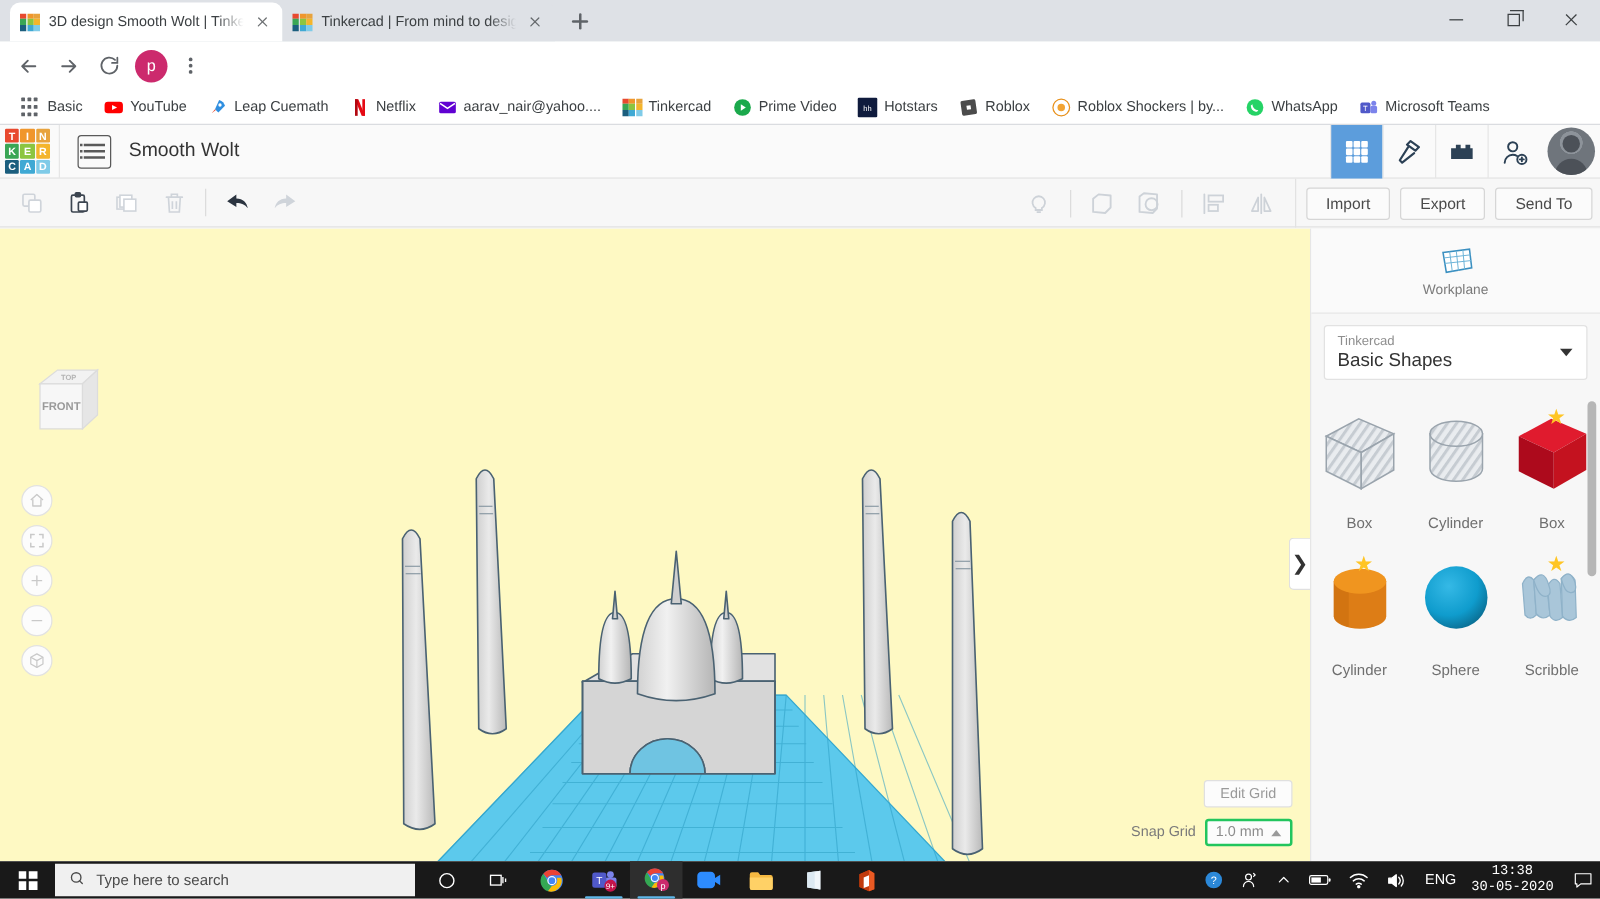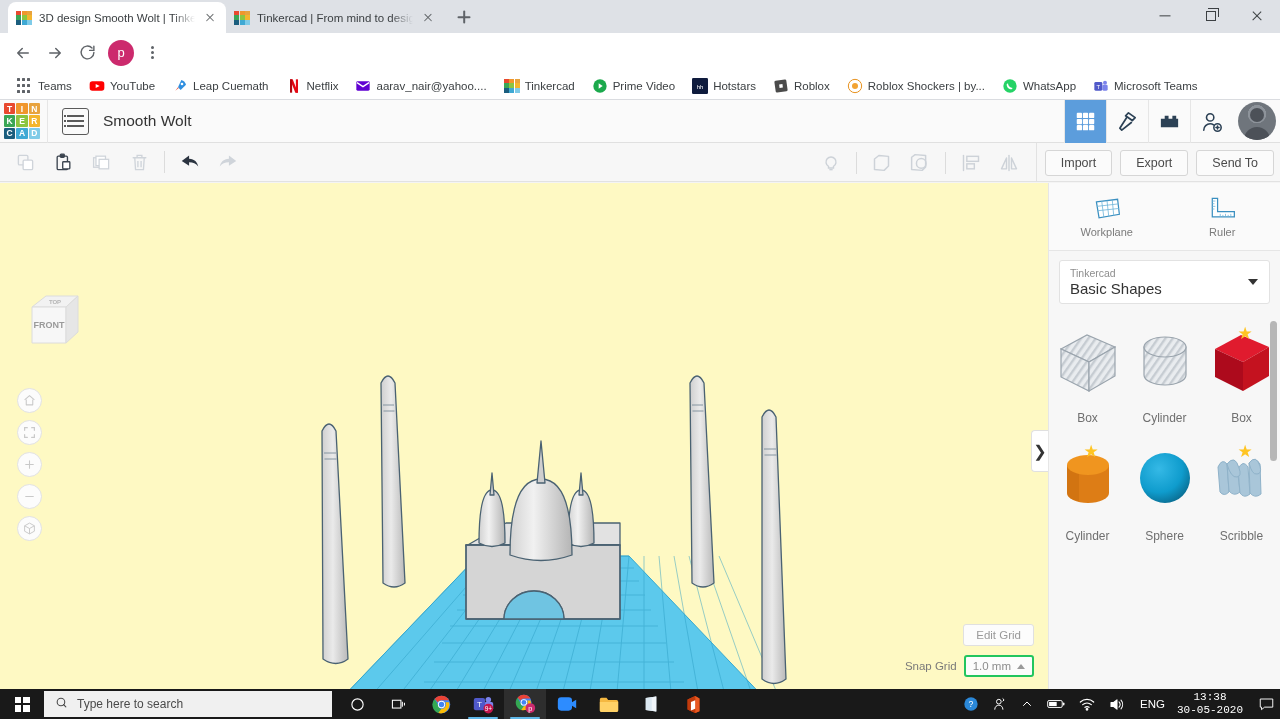--- a/index.html
+++ b/index.html
@@ -330,21 +330,21 @@
         <i></i>
           <i></i>
           <i></i>
           <i></i>
           <i></i>
           <i></i>
           <i></i>
           <i></i>
           <i></i>
       </span>
-      <span>Teams</span>
+      <span>Basic</span>
     </div>
 
     <div class="bm">
       <span class="bm-ic">
         <svg width="16" height="16" viewBox="0 0 24 24">
             <rect x="1" y="5" width="22" height="14" rx="4" fill="#f00"></rect>
           <path d="M10 9l6 3-6 3z" fill="#fff"></path>
           </svg>
       </span>
       <span>YouTube</span>
@@ -735,30 +735,20 @@
         <div class="ptool">
           <svg width="30" height="26" viewBox="0 0 34 28">
             <polygon points="5,6 29,3 31,20 8,24" fill="#fff" stroke="#3a8fc0" stroke-width="1.4"></polygon>
             <g stroke="#6db3d8" stroke-width=".9" fill="none">
               <path d="M11,5.2 L13.4,23.2 M17,4.5 L19,22.5 M23,3.8 L24.6,21.6"></path>
               <path d="M5.6,11 L30,8.2 M6.3,16 L30.4,13.4"></path>
               </g>
           </svg>
           <span class="ptool-lbl">Workplane</span>
         </div>
-        <div class="ptool">
-          <svg width="30" height="26" viewBox="0 0 34 28">
-            <path d="M6,2 L12,2 L12,17 L31,17 L31,23 L6,23 Z" fill="#fff" stroke="#3a8fc0" stroke-width="1.4"></path>
-            <g stroke="#6db3d8" stroke-width=".9">
-              <path d="M6,5 h3.5 M6,8 h2.4 M6,11 h3.5 M6,14 h2.4"></path>
-              <path d="M15,23 v-3.5 M18,23 v-2.4 M21,23 v-3.5 M24,23 v-2.4 M27,23 v-3.5"></path>
-              </g>
-          </svg>
-          <span class="ptool-lbl">Ruler</span>
-        </div>
       </div>
 
       <div class="panel-sel">
         <div class="psel-sub">Tinkercad</div>
         <div class="psel-main">Basic Shapes</div>
         <span class="psel-caret"></span>
       </div>
 
       <div class="shapes">
         <div class="shapes-grid">

